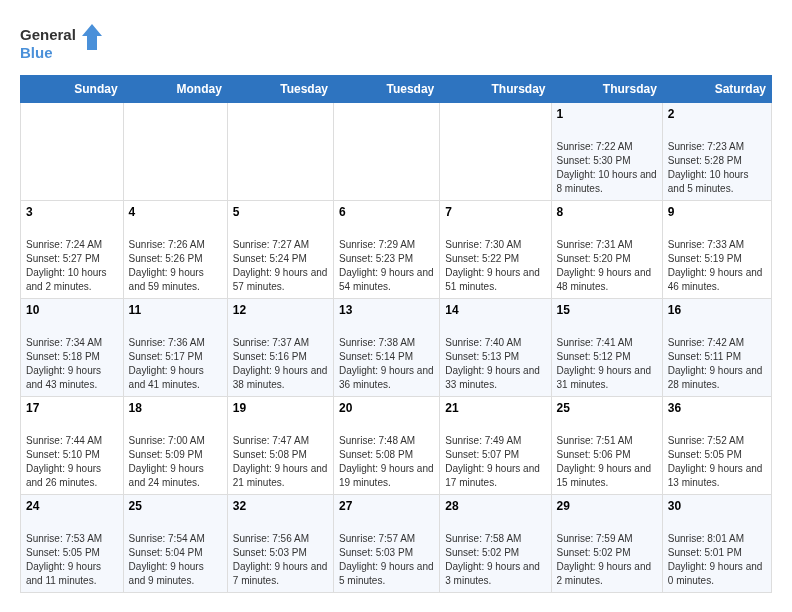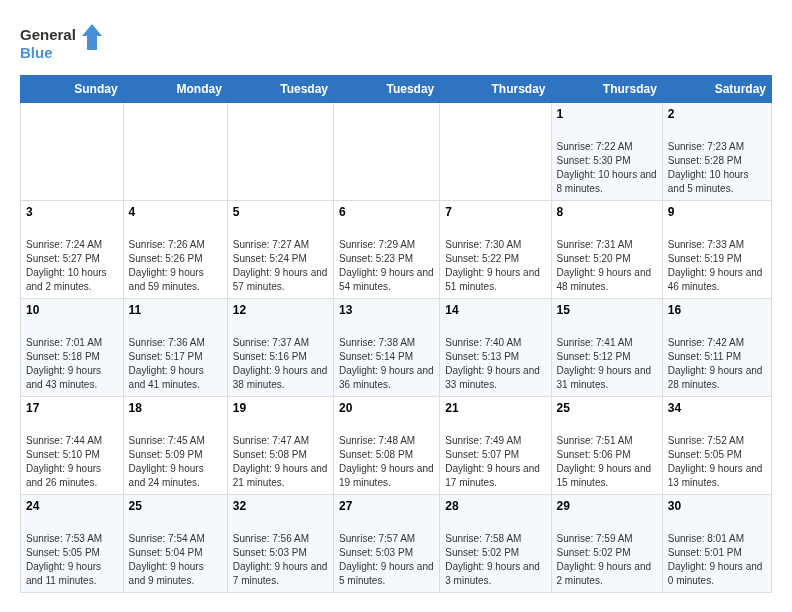--- a/index.html
+++ b/index.html
@@ -170,21 +170,21 @@
           <div class="day-num">9</div>
           <div class="day-detail">Sunrise: 7:33 AM
 Sunset: 5:19 PM
 Daylight: 9 hours
 and 46 minutes.</div>
         </td>
       </tr>
       <tr>
         <td>
           <div class="day-num">10</div>
-          <div class="day-detail">Sunrise: 7:01 AM
+          <div class="day-detail">Sunrise: 7:34 AM
 Sunset: 5:18 PM
 Daylight: 9 hours
 and 43 minutes.</div>
         </td>
         <td>
           <div class="day-num">11</div>
           <div class="day-detail">Sunrise: 7:36 AM
 Sunset: 5:17 PM
 Daylight: 9 hours
 and 41 minutes.</div>
@@ -228,21 +228,21 @@
       <tr>
         <td>
           <div class="day-num">17</div>
           <div class="day-detail">Sunrise: 7:44 AM
 Sunset: 5:10 PM
 Daylight: 9 hours
 and 26 minutes.</div>
         </td>
         <td>
           <div class="day-num">18</div>
-          <div class="day-detail">Sunrise: 7:45 AM
+          <div class="day-detail">Sunrise: 7:00 AM
 Sunset: 5:09 PM
 Daylight: 9 hours
 and 24 minutes.</div>
         </td>
         <td>
           <div class="day-num">19</div>
           <div class="day-detail">Sunrise: 7:47 AM
 Sunset: 5:08 PM
 Daylight: 9 hours
 and 21 minutes.</div>
@@ -262,21 +262,21 @@
 and 17 minutes.</div>
         </td>
         <td>
           <div class="day-num">25</div>
           <div class="day-detail">Sunrise: 7:51 AM
 Sunset: 5:06 PM
 Daylight: 9 hours
 and 15 minutes.</div>
         </td>
         <td>
-          <div class="day-num">34</div>
+          <div class="day-num">36</div>
           <div class="day-detail">Sunrise: 7:52 AM
 Sunset: 5:05 PM
 Daylight: 9 hours
 and 13 minutes.</div>
         </td>
       </tr>
       <tr>
         <td>
           <div class="day-num">24</div>
           <div class="day-detail">Sunrise: 7:53 AM

